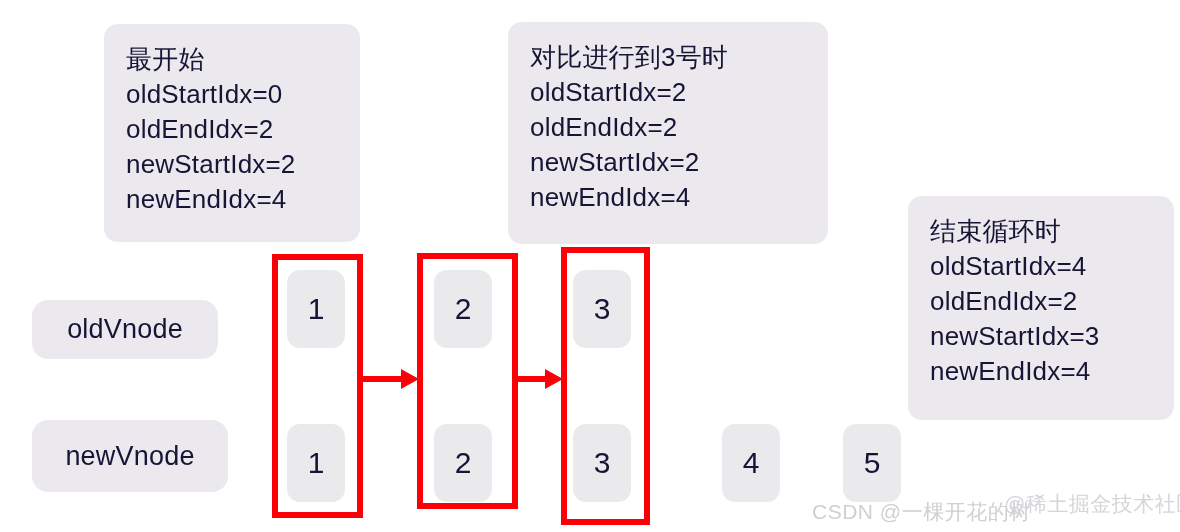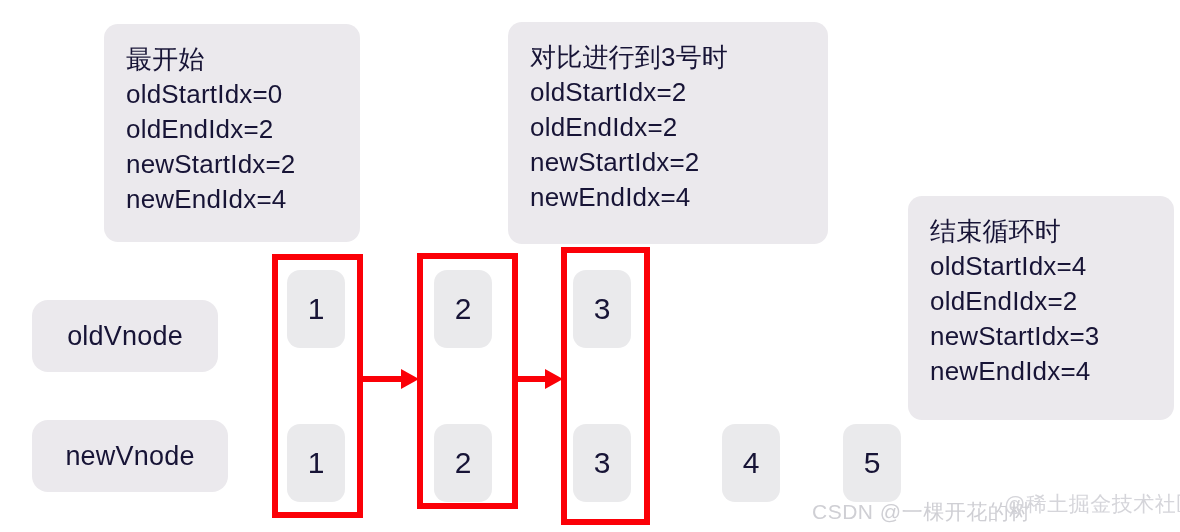--- a/index.html
+++ b/index.html
@@ -53,21 +53,21 @@
     background: #ebe9ed;
     border-radius: 16px;
     display: flex;
     align-items: center;
     justify-content: center;
     color: #171436;
     font-size: 27px;
     letter-spacing: 0.2px;
     box-sizing: border-box;
   }
-  #label-oldvnode { left: 32px; top: 300px; width: 186px; height: 72px; }
+  #label-oldvnode { left: 32px; top: 300px; width: 186px; height: 59px; }
   #label-newvnode { left: 32px; top: 420px; width: 196px; height: 72px; }
 
   
   .node {
     position: absolute;
     width: 58px;
     height: 78px;
     background: #eaeaec;
     border-radius: 13px;
     display: flex;

